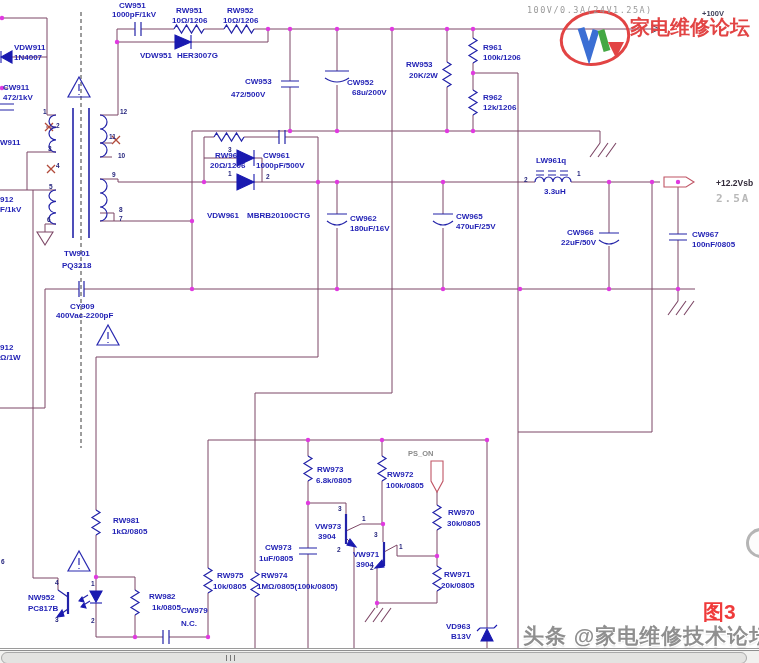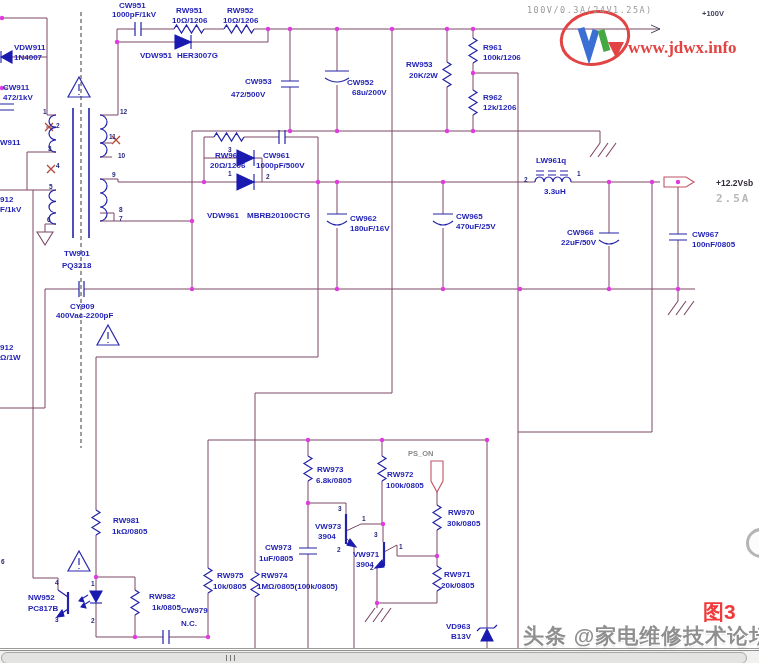--- a/index.html
+++ b/index.html
@@ -292,21 +292,21 @@
       <div class="lb lc" style="left: 387px; top: 470px;">RW972</div>
       <div class="lb lc" style="left: 386px; top: 481px;">100k/0805</div>
       <div class="lb lps" style="left: 408px; top: 449px;">PS_ON</div>
       <div class="lb lc" style="left: 448px; top: 508px;">RW970</div>
       <div class="lb lc" style="left: 447px; top: 519px;">30k/0805</div>
       <div class="lb lc" style="left: 444px; top: 570px;">RW971</div>
       <div class="lb lc" style="left: 441px; top: 581px;">20k/0805</div>
       <div class="lb lc" style="left: 446px; top: 622px;">VD963</div>
       <div class="lb lc" style="left: 451px; top: 632px;">B13V</div>
       <div class="lb lp" style="left: 1px; top: 558px;">6</div>
-      <div class="lb wm2" style="left: 628px; top: 38px;">www.jdwx.info</div>
+      <div class="lb wm1" style="left: 630px; top: 14px;">家电维修论坛</div>
       <div class="lb fig" style="left: 703px; top: 598px;">图3</div>
       <div class="lb tt" style="left: 523px; top: 622px;">头条 @家电维修技术论坛</div>
       <div class="lb lp" style="left: 43px; top: 108px;">1</div>
       <div class="lb lp" style="left: 56px; top: 122px;">2</div>
       <div class="lb lp" style="left: 48px; top: 145px;">3</div>
       <div class="lb lp" style="left: 56px; top: 162px;">4</div>
       <div class="lb lp" style="left: 49px; top: 183px;">5</div>
       <div class="lb lp" style="left: 47px; top: 216px;">6</div>
       <div class="lb lp" style="left: 120px; top: 108px;">12</div>
       <div class="lb lp" style="left: 109px; top: 133px;">11</div>

